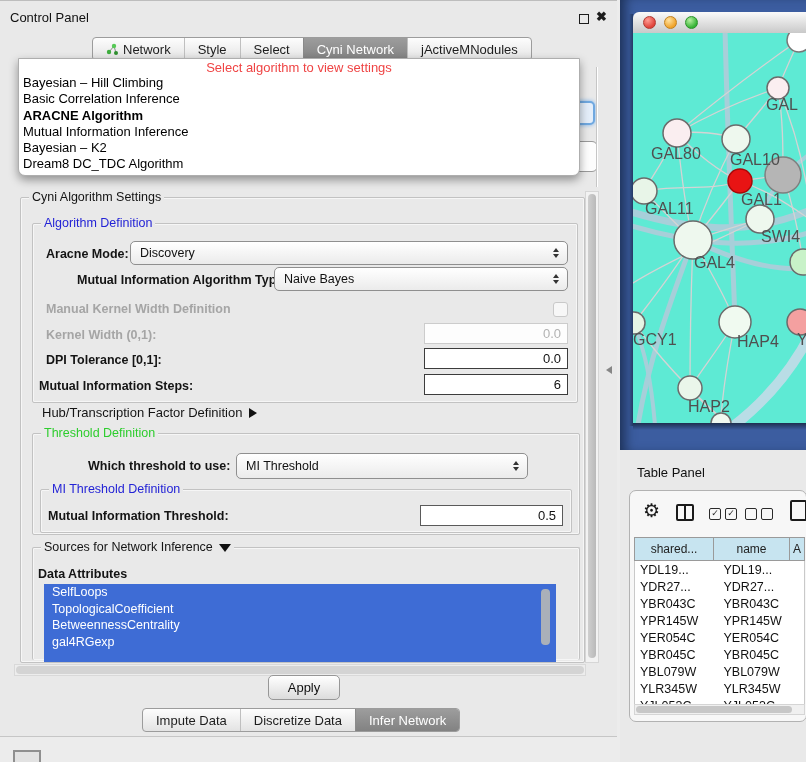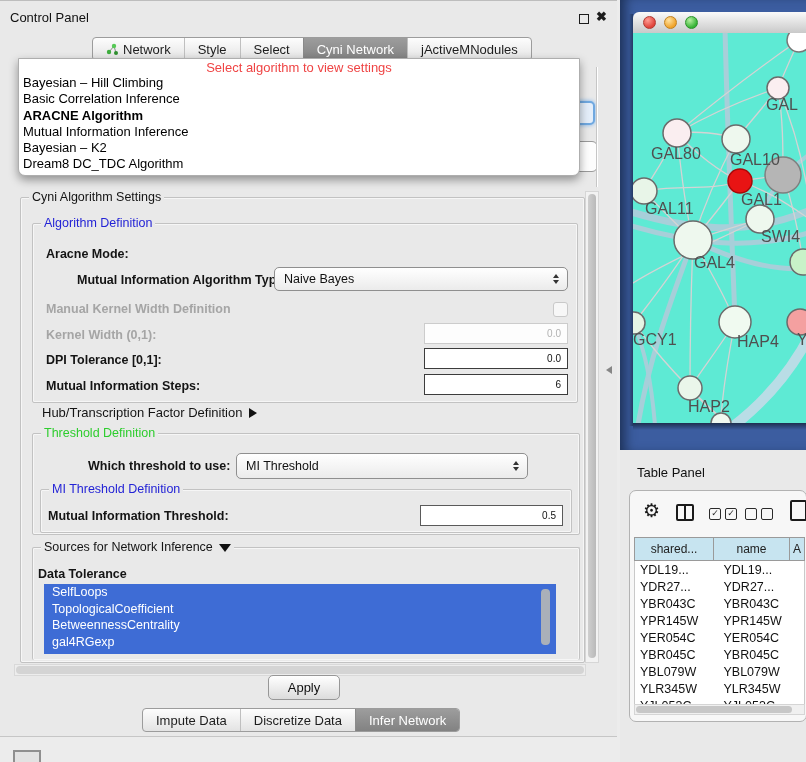--- a/index.html
+++ b/index.html
@@ -35,30 +35,30 @@
   .gtitle.green{color:#2ecd2e;}
   .gtitle.black{color:#141414;}
   
   .combo{background:linear-gradient(#ffffff,#ebebeb);border:1px solid #8f8f8f;border-radius:5px;
          display:flex;align-items:center;font-size:12.5px;color:#111;padding-left:9px;box-sizing:border-box;}
   .combo .ctext{flex:1;white-space:nowrap;overflow:hidden;}
   .spin{display:flex;flex-direction:column;gap:2px;margin-right:8px;}
   .spin i{display:block;width:0;height:0;border-left:3.5px solid transparent;border-right:3.5px solid transparent;}
   .spin .up{border-bottom:4px solid #333;}
   .spin .dn{border-top:4px solid #333;}
-  .numfield{background:#fff;border:1px solid #3c3c3c;font-size:10px;color:#111;text-align:right;
+  .numfield{background:#fff;border:1px solid #3c3c3c;font-size:13px;color:#111;text-align:right;
             padding:0 6px;box-sizing:border-box;display:flex;align-items:center;justify-content:flex-end;}
   .numfield.dis{border-color:#cccccc;color:#b2b2b2;background:#fdfdfd;}
   .chk{width:13px;height:13px;border:1px solid #c9c9c9;border-radius:3px;background:#f7f7f7;}
   .tri-right{display:inline-block;width:0;height:0;border-top:5.5px solid transparent;border-bottom:5.5px solid transparent;
              border-left:8px solid #111;margin-left:7px;vertical-align:-1px;}
   .tri-down{display:inline-block;width:0;height:0;border-left:6px solid transparent;border-right:6px solid transparent;
             border-top:8px solid #111;margin-left:6px;vertical-align:-1px;}
   
-  #attrlist{left:44px;top:583px;width:512px;height:70px;background:#3e6cd5;overflow:hidden;}
+  #attrlist{left:44px;top:583px;width:512px;height:78px;background:#3e6cd5;overflow:hidden;}
   .attr-item{height:16.5px;line-height:16.5px;color:#fff;font-size:12.5px;padding-left:8px;white-space:nowrap;}
   .attr-thumb{position:absolute;right:6px;top:5px;width:9px;height:56px;background:#aab0b9;border-radius:4px;}
   
   .vscroll{left:585px;top:190px;width:14px;height:472px;background:#f2f2f2;border:1px solid #d6d6d6;box-sizing:border-box;}
   .vthumb{position:absolute;left:2px;top:2px;width:8px;height:464px;background:linear-gradient(90deg,#cfcfcf,#b9b9b9);border-radius:5px;}
   .hscroll{left:14px;top:663px;width:572px;height:12px;background:#ededed;border:1px solid #d9d9d9;box-sizing:border-box;}
   .hthumb{position:absolute;left:1px;top:1px;width:568px;height:8px;background:#d4d4d4;border-radius:5px;}
   
   .btn{display:flex;align-items:center;justify-content:center;background:linear-gradient(#ffffff,#dcdcdc);
        border:1px solid #979797;border-radius:5px;font-size:13px;color:#111;}
@@ -160,20 +160,27 @@
 
     <div class="abs group" style="left:20px;top:196px;width:563px;height:464px;">
       <span class="gtitle black">Cyni Algorithm Settings</span>
     </div>
 
     <div class="abs group" style="left:32px;top:222px;width:544px;height:178px;">
       <span class="gtitle blue">Algorithm Definition</span>
     </div>
 
     <div class="abs lbl" style="left:46px;top:246px;">Aracne Mode:</div>
+    <div class="abs combo" style="left:130px;top:240px;width:438px;height:24px;">
+      <span class="ctext">Discovery</span>
+      <span class="spin">
+          <i class="up"></i>
+          <i class="dn"></i>
+        </span>
+    </div>
 
     <div class="abs lbl" style="left:61px;top:272px;margin-left:16px;">Mutual Information Algorithm Type:</div>
     <div class="abs combo" style="left:274px;top:266px;width:294px;height:24px;">
       <span class="ctext">Naive Bayes</span>
       <span class="spin">
           <i class="up"></i>
           <i class="dn"></i>
         </span>
     </div>
 
@@ -183,21 +190,21 @@
     <div class="abs lbl dis" style="left:46px;top:327px;">Kernel Width (0,1):</div>
     <div class="abs numfield dis" style="left:424px;top:322px;width:144px;height:21px;">
       <span>0.0</span>
     </div>
 
     <div class="abs lbl" style="left:46px;top:352px;">DPI Tolerance [0,1]:</div>
     <div class="abs numfield" style="left:424px;top:347px;width:144px;height:21px;">
       <span>0.0</span>
     </div>
 
-    <div class="abs lbl" style="left:46px;top:378px;">Mutual Information Steps:</div>
+    <div class="abs lbl" style="left:39px;top:378px;">Mutual Information Steps:</div>
     <div class="abs numfield" style="left:424px;top:373px;width:144px;height:21px;">
       <span>6</span>
     </div>
 
     <div class="abs plain" style="left:42px;top:404px;font-size:13px;">
       <span>Hub/Transcription Factor Definition</span><span class="tri-right"></span>
     </div>
 
     <div class="abs group" style="left:32px;top:432px;width:546px;height:100px;">
       <span class="gtitle green">Threshold Definition</span>
@@ -217,21 +224,21 @@
     <div class="abs lbl" style="left:48px;top:508px;">Mutual Information Threshold:</div>
     <div class="abs numfield" style="left:420px;top:504px;width:143px;height:21px;border-color:#5a5a5a;">
       <span>0.5</span>
     </div>
 
     <div class="abs group" style="left:32px;top:546px;width:546px;height:112px;border-bottom:none;">
       <span class="gtitle black">
         <span>Sources for Network Inference</span><span class="tri-down"></span>
       </span>
     </div>
-    <div class="abs lbl" style="left:38px;top:566px;">Data Tolerance</div>
+    <div class="abs lbl" style="left:38px;top:566px;">Data Attributes</div>
     <div id="attrlist" class="abs">
 
     <div class="attr-item">SelfLoops</div>
         <div class="attr-item">TopologicalCoefficient</div>
         <div class="attr-item">BetweennessCentrality</div>
         <div class="attr-item">gal4RGexp</div>
         <div class="attr-thumb"></div>
       </div>
 
     <div class="abs btn" style="left:268px;top:674px;width:70px;height:23px;">

